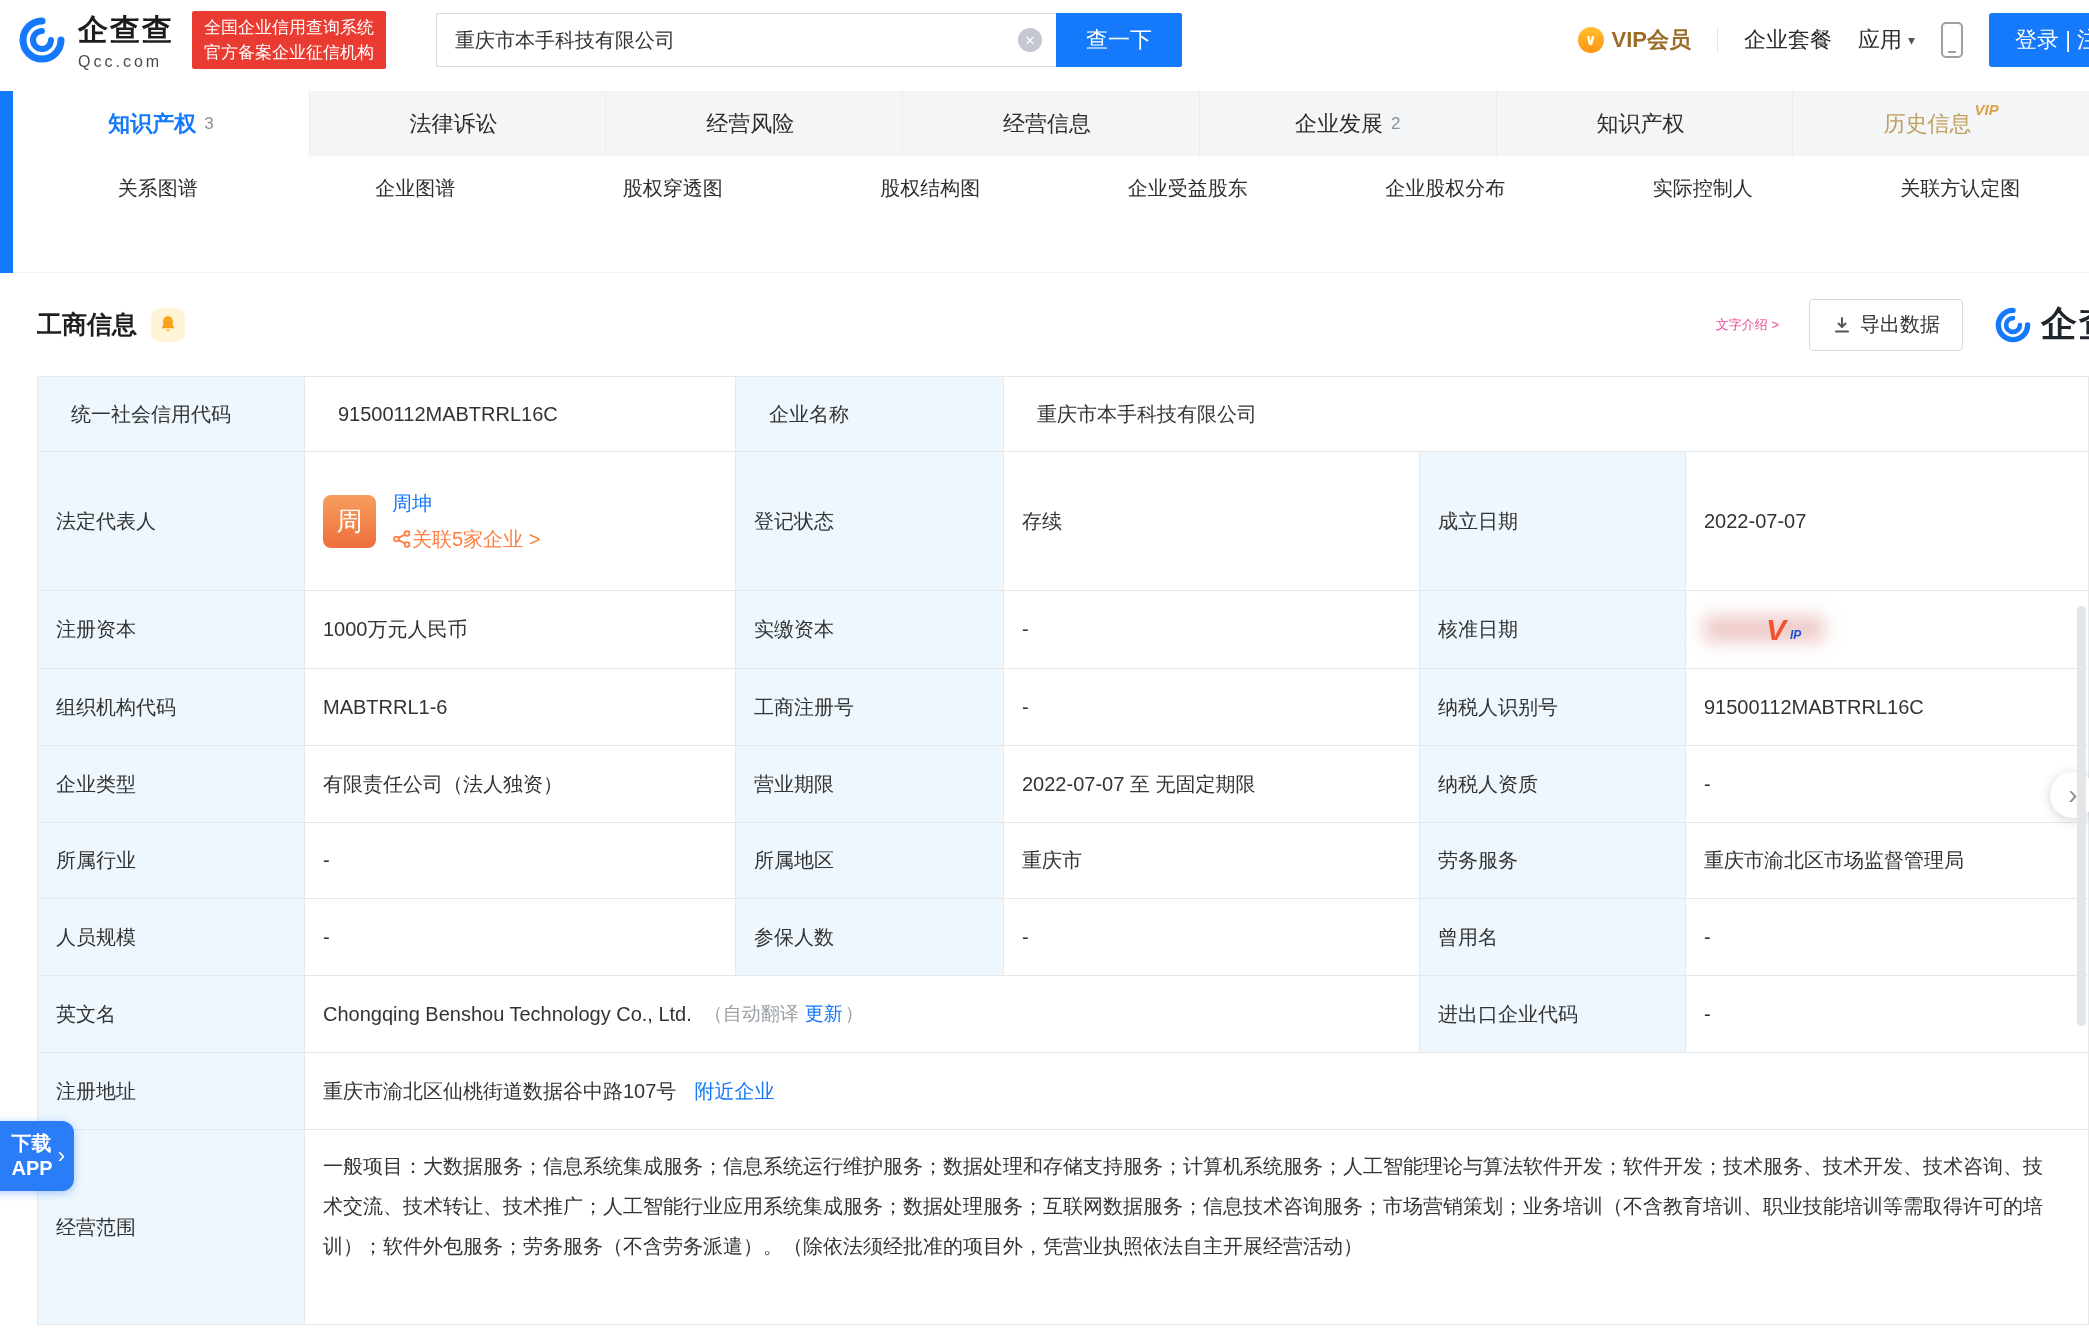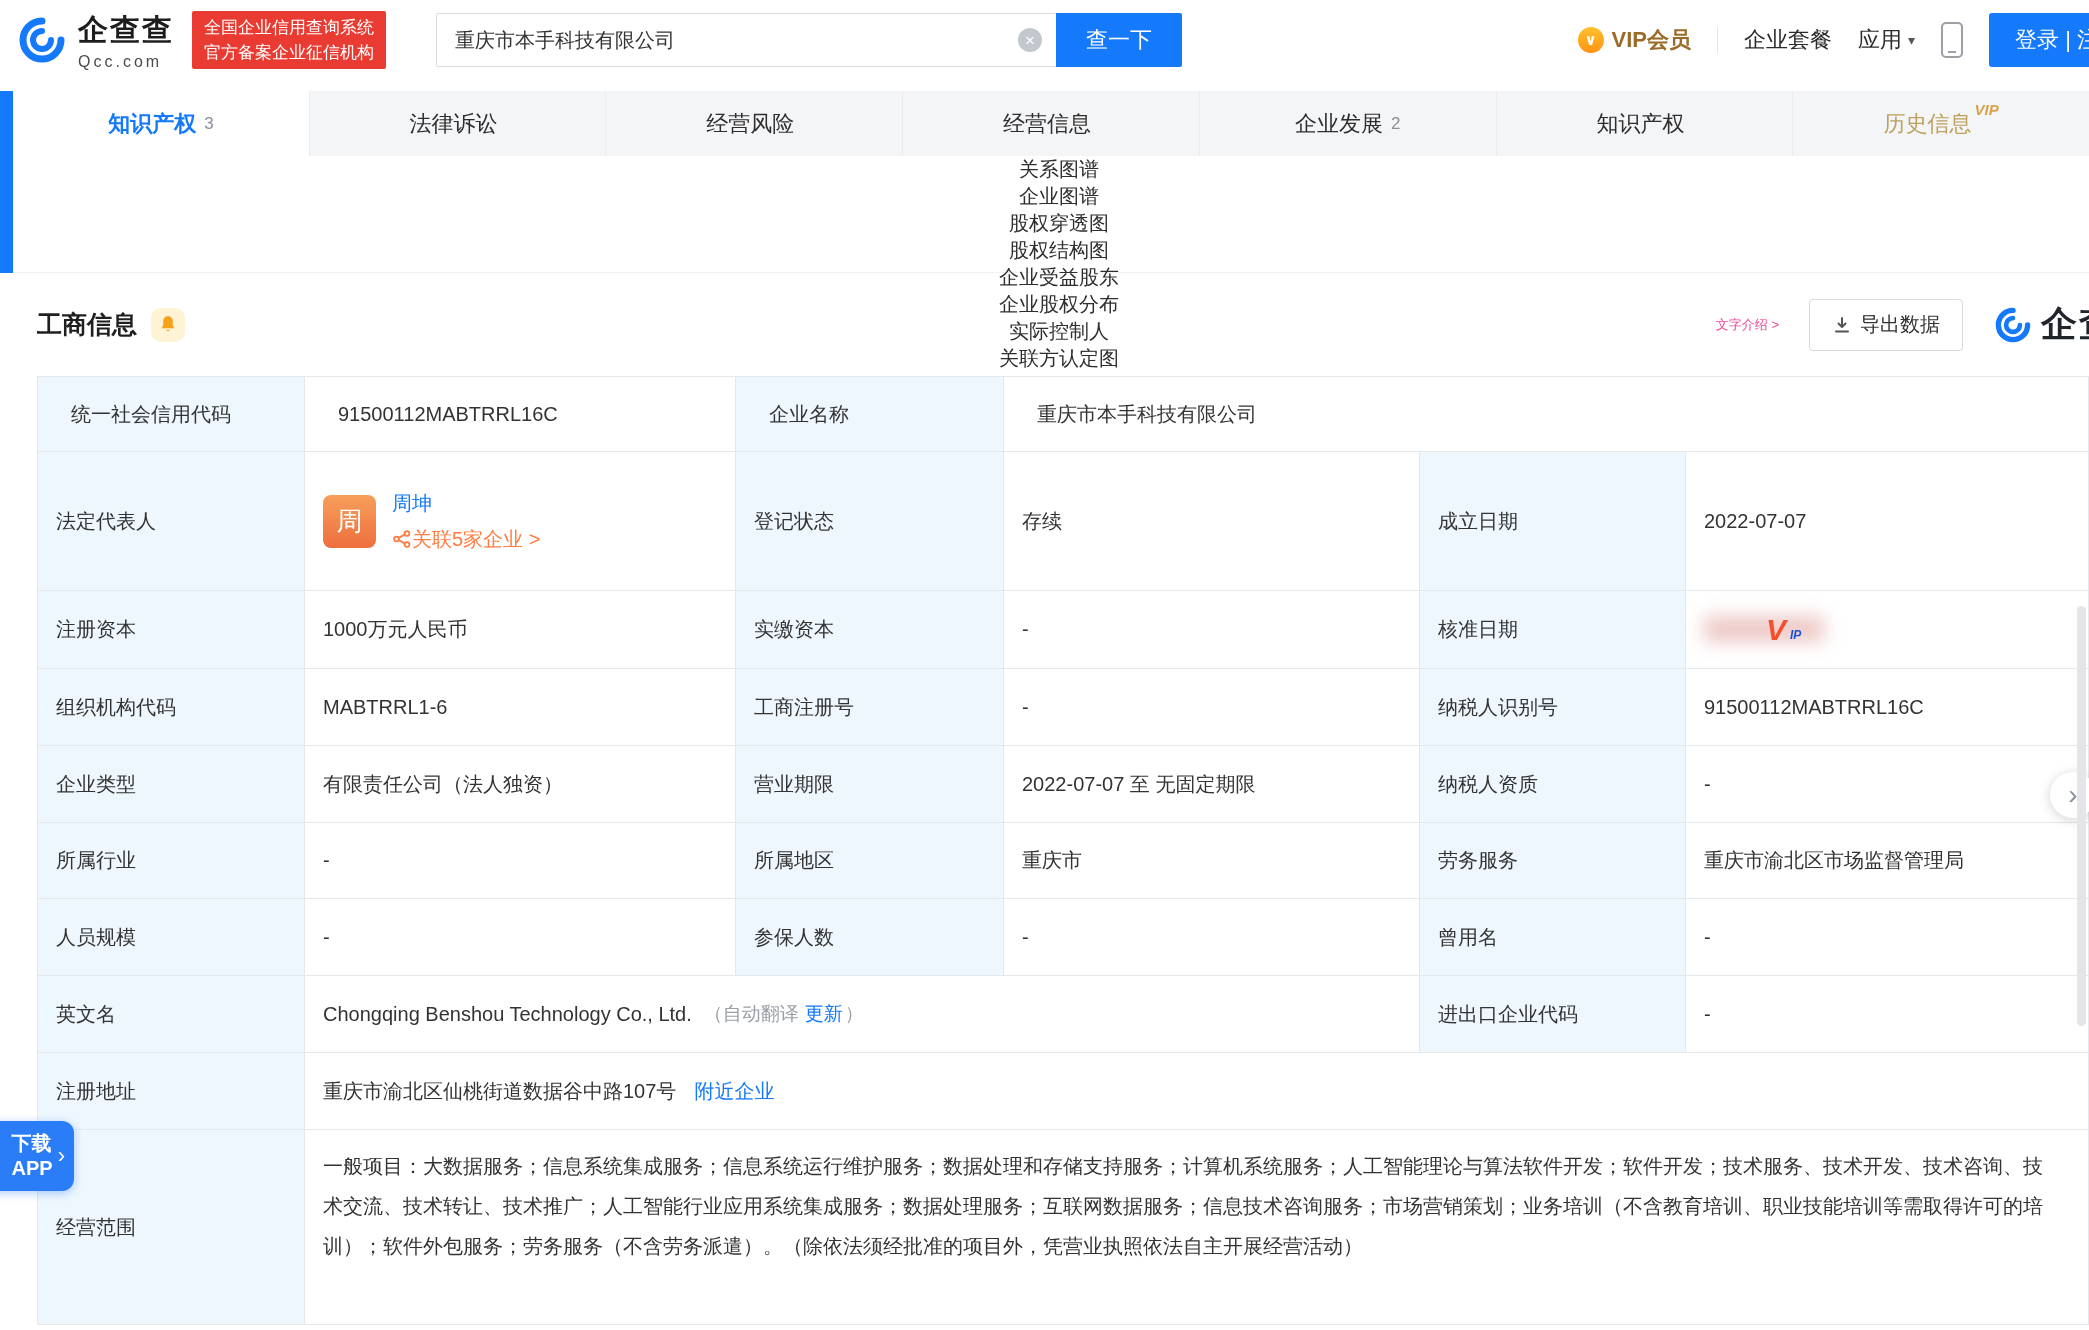--- a/index.html
+++ b/index.html
@@ -31,21 +31,21 @@
   
   .tabs { margin-top:11px; height:65px; background:#f4f5f7; display:flex; padding-left:13px; }
   .tab { flex:1; display:flex; align-items:center; justify-content:center; font-size:22px; color:#2e2e2e; cursor:pointer; border-right:1px solid #ececee; }
   .tab:last-child { border-right:none; }
   .tab.active { background:#fff; color:#1479fb; font-weight:bold; }
   .tab-badge { font-size:17px; color:#8a9099; margin-left:8px; font-weight:normal; }
   .tab.vip-tab { color:#bfa05e; }
   .tab-badge.vip-sup { color:#d9a24a; font-size:15px; font-style:italic; font-weight:bold; align-self:flex-start; margin-top:10px; margin-left:3px; }
 
   
-  .subnav { height:64px; background:#fff; display:flex; padding-left:29px;flex-direction:column; }
+  .subnav { height:64px; background:#fff; display:flex; padding-left:29px; }
   .subnav-item { flex:1; display:flex; align-items:center; justify-content:center; font-size:20px; color:#2e2e2e; cursor:pointer; }
   .left-stripe { position:absolute; left:0; top:91px; width:13px; height:182px; background:#1479fb; }
   .header-gap { height:53px; border-bottom:1px solid #f1f2f4; }
 
   
   .section-head { height:103px; display:flex; align-items:center; padding-left:37px; }
   .section-title { font-size:25px; font-weight:bold; color:#1f1f1f; }
   .bell { width:34px; height:34px; margin-left:14px; border-radius:10px; background:#fff3d6; display:flex; align-items:center; justify-content:center; cursor:pointer; flex:none; }
   .head-right { margin-left:auto; margin-right:-66px; display:flex; align-items:center; gap:30px; }
   .intro-link { color:#ec4899; font-size:13px; cursor:pointer; text-decoration:none; white-space:nowrap; }

